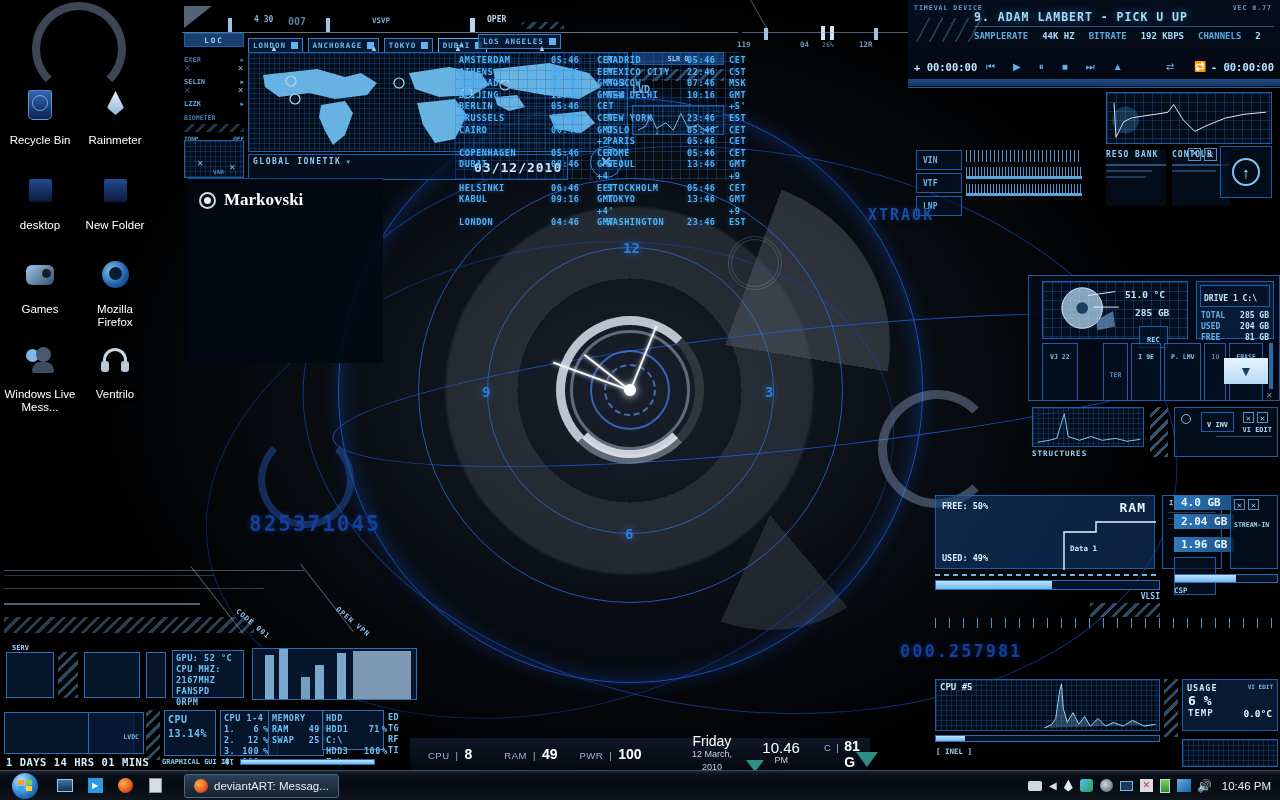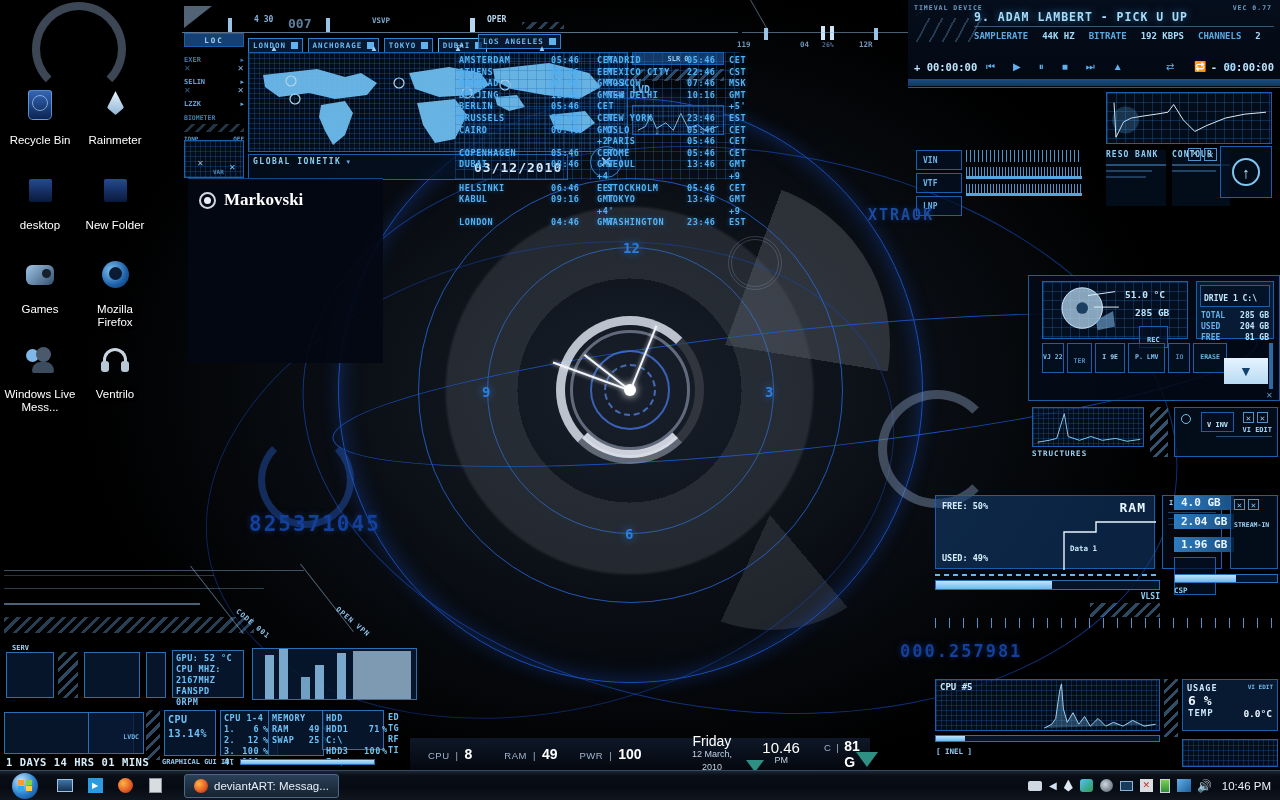--- a/index.html
+++ b/index.html
@@ -216,21 +216,21 @@
       <div style="position:absolute;left:8px;top:21px;width:8px;height:11px;border-radius:3px;background:#b9c8d6;"></div>
       <div style="position:absolute;left:28px;top:21px;width:8px;height:11px;border-radius:3px;background:#b9c8d6;"></div>
     </div>
     <div class="lbl">Ventrilo</div>
   </div>
 </div>
 
 <div class="hud" style="left:182px;top:0;width:560px;height:50px;">
   <div style="position:absolute;left:2px;top:6px;width:0;height:0;border-left:28px solid rgba(150,180,215,0.55);border-bottom:22px solid transparent;"></div>
   <div class="hb" style="position:absolute;left:72px;top:15px;font-size:8px;color:#86b4dc;">4 30</div>
-  <div class="hb" style="position:absolute;left:106px;top:16px;font-size:13px;color:#5d7f9f;">007</div>
+  <div class="hb" style="position:absolute;left:106px;top:16px;font-size:10px;color:#5d7f9f;">007</div>
   <div class="hb" style="position:absolute;left:190px;top:16px;font-size:7.5px;color:#7fa9cd;">VSVP</div>
   <div class="hb" style="position:absolute;left:305px;top:15px;font-size:8px;color:#b7d6ef;">OPER</div>
   <div style="position:absolute;left:0;top:32px;width:556px;height:1px;background:rgba(150,190,230,0.6);"></div>
   <div style="position:absolute;left:46px;top:18px;width:4px;height:14px;background:#9bc4e4;"></div>
   <div style="position:absolute;left:144px;top:18px;width:4px;height:14px;background:#9bc4e4;"></div>
   <div style="position:absolute;left:288px;top:18px;width:5px;height:14px;background:#b6d5ef;"></div>
   <div class="stripes" style="position:absolute;left:340px;top:22px;width:42px;height:7px;opacity:.6;"></div>
 </div>
 <div class="hud" style="left:742px;top:0;width:166px;height:60px;">
   <div style="position:absolute;left:8px;top:0;width:1px;height:36px;background:rgba(150,190,230,0.45);transform:rotate(-30deg);transform-origin:top;"></div>
@@ -546,22 +546,22 @@
     <div style="display:flex;justify-content:space-between;padding:1px 4px;">
       <span class="hb lcd" style="font-size:8px;color:#62b1e9;">USED</span>
       <span class="hb lcd" style="font-size:8px;color:#bfe5fb;">204 GB</span>
       </div>
     <div style="display:flex;justify-content:space-between;padding:1px 4px;">
       <span class="hb lcd" style="font-size:8px;color:#62b1e9;">FREE</span>
       <span class="hb lcd" style="font-size:8px;color:#bfe5fb;">81 GB</span>
       </div>
   </div>
   <div style="position:absolute;left:14px;top:68px;display:flex;gap:3px;">
-    <span class="hud-box" style="padding:1px 0;"><span class="hb" style="font-size:6.5px;color:#7dc0ec;">VJ 22</span></span>
-    <span class="hud-box" style="padding:5px 6px;"><span class="hb" style="font-size:6.5px;color:#4f89b8;">TER</span></span>
+    <span class="hud-box" style="padding:1px 7px;"><span class="hb" style="font-size:6.5px;color:#7dc0ec;">VJ 22</span></span>
+    <span class="hud-box" style="padding:19px 6px;margin-left:22px;"><span class="hb" style="font-size:6.5px;color:#4f89b8;">TER</span></span>
     <span class="hud-box" style="padding:1px 6px;"><span class="hb" style="font-size:6.5px;color:#9fd5f5;">I 9E</span></span>
     <span class="hud-box" style="padding:1px 6px;"><span class="hb" style="font-size:6.5px;color:#7dc0ec;">P. LMV</span></span>
     <span class="hud-box" style="padding:1px 6px;"><span class="hb" style="font-size:6.5px;color:#4f89b8;">IO</span></span>
     <span class="hud-box" style="padding:1px 6px;"><span class="hb" style="font-size:6.5px;color:#6fb3e4;">ERASE</span></span>
   </div>
   <div style="position:absolute;left:1222px;top:0;"></div>
   <div style="position:absolute;left:196px;top:83px;width:44px;height:26px;background:linear-gradient(180deg,#e6f3ff,#b8dbf4);display:flex;align-items:center;justify-content:center;">
     <span style="color:#13426e;font-size:14px;">▼</span>
   </div>
   <div style="position:absolute;left:241px;top:68px;width:4px;height:46px;background:#2b6aa4;"></div>

